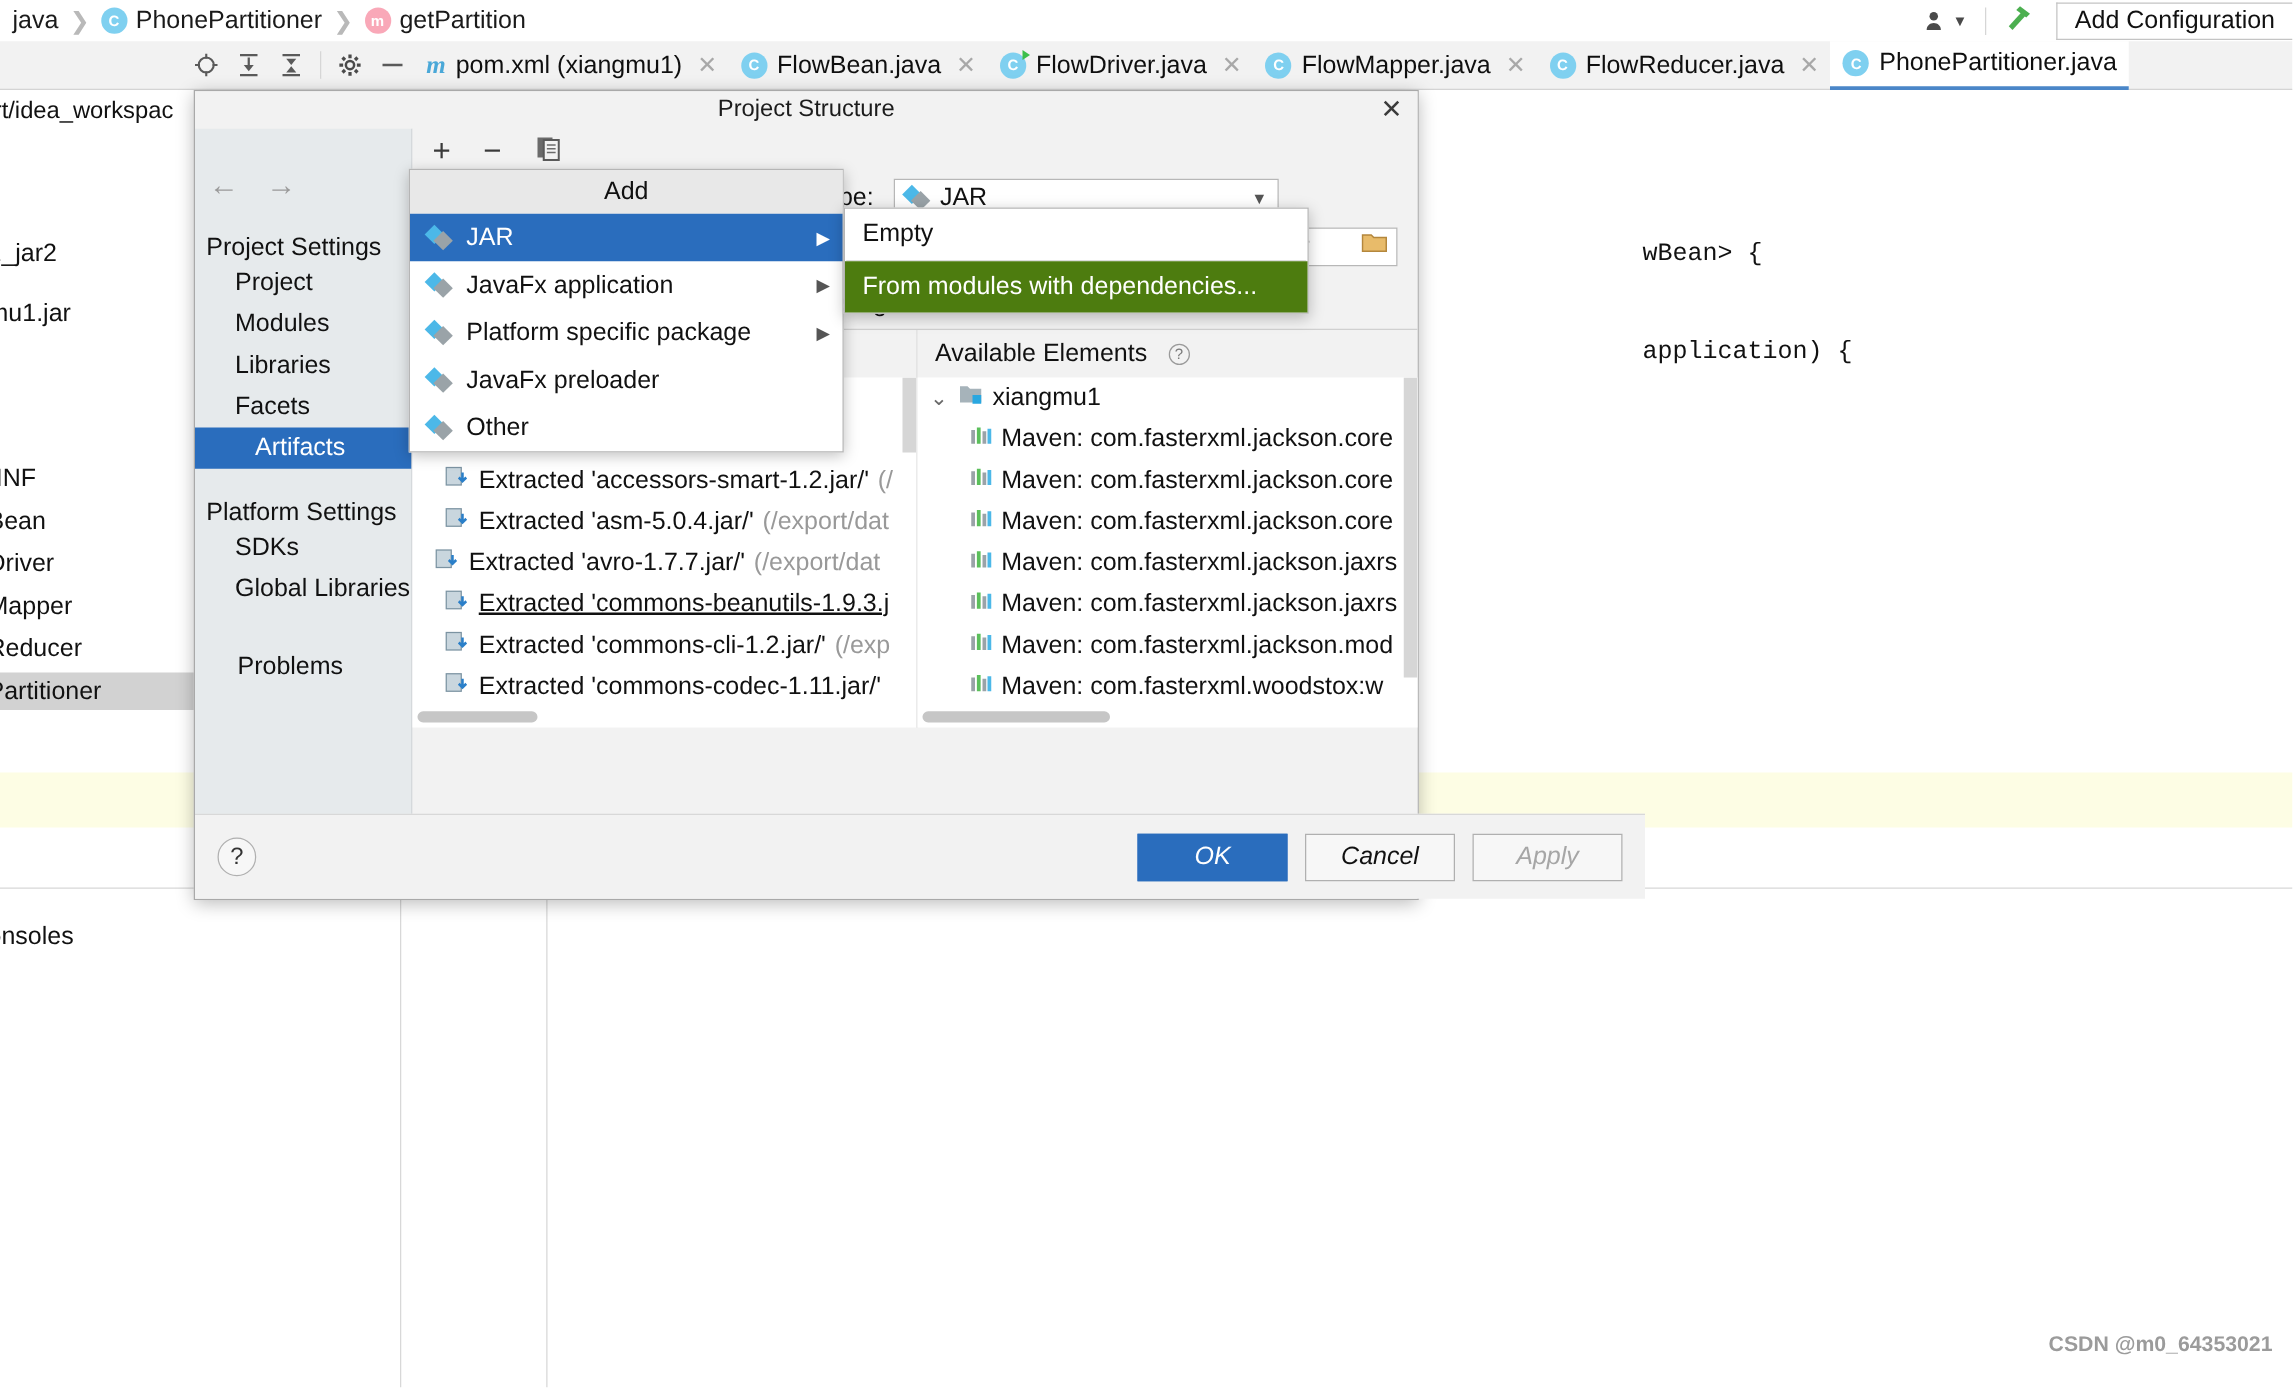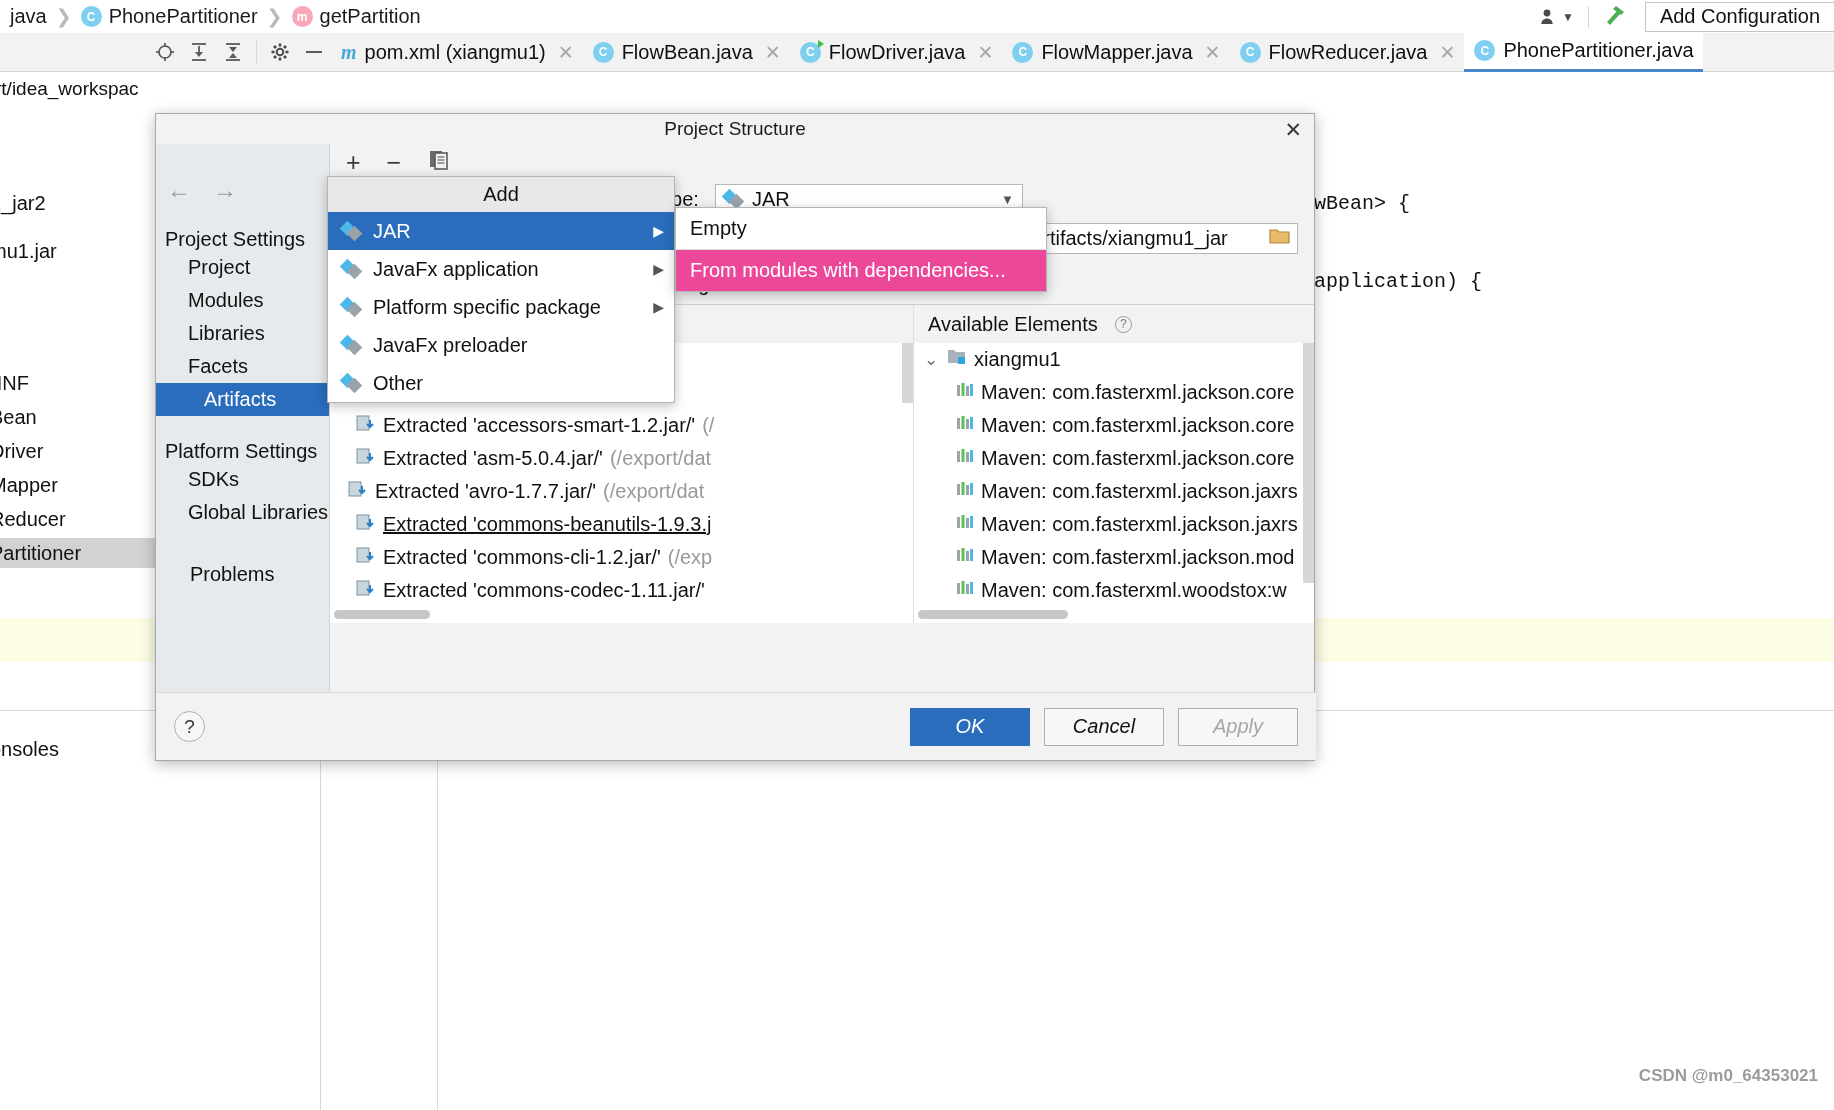--- a/index.html
+++ b/index.html
@@ -108,25 +108,24 @@
     background: #d8d8d8;
   }
   .yellow-strip {
     position: absolute; left: 0; top: 618px; width: 1834px; height: 44px;
     background: #fdfde4;
   }
 
   
   .dialog {
     position: absolute; left: 155px; top: 72px;
-    width: 1160px; height: 648px;
+    width: 980px; height: 648px;
     background: #f2f2f2;
     border: 1px solid #a9a9a9;
     box-shadow: 0 3px 14px rgba(0,0,0,0.28);
-    margin-top: 41px;
   }
   .dlg-title {
     height: 30px; background: #f2f2f2; position: relative;
     display: flex; align-items: center; justify-content: center;
     font-size: 19px; color: #1c1c1c;
   }
   .dlg-close {
     position: absolute; right: 12px; top: 50%; transform: translateY(-50%);
     font-size: 21px; color: #3b3b3b; line-height: 1;
   }
@@ -294,21 +293,21 @@
   .sub-menu {
     position: absolute; left: 519px; top: 93px;
     width: 372px; background: #ffffff;
     border: 1px solid #b5b5b5; box-shadow: 0 3px 11px rgba(0,0,0,0.25);
     z-index: 41;
   }
   .smi {
     height: 41px; display: flex; align-items: center;
     padding: 0 14px; font-size: 20px; color: #111;
   }
-  .smi.selected { background: #ec4899; color: #ffffff; }
+  .smi.selected { background: #4d7c0f; color: #ffffff; }
   .smi-sep { height: 1px; background: #dcdcdc; margin: 0 1px; }
 
   .watermark {
     position: absolute; right: 16px; bottom: 24px;
     font-size: 17px; color: #9b9b9b; font-weight: bold;
   }
 </style>
 </head>
 <body>
 

